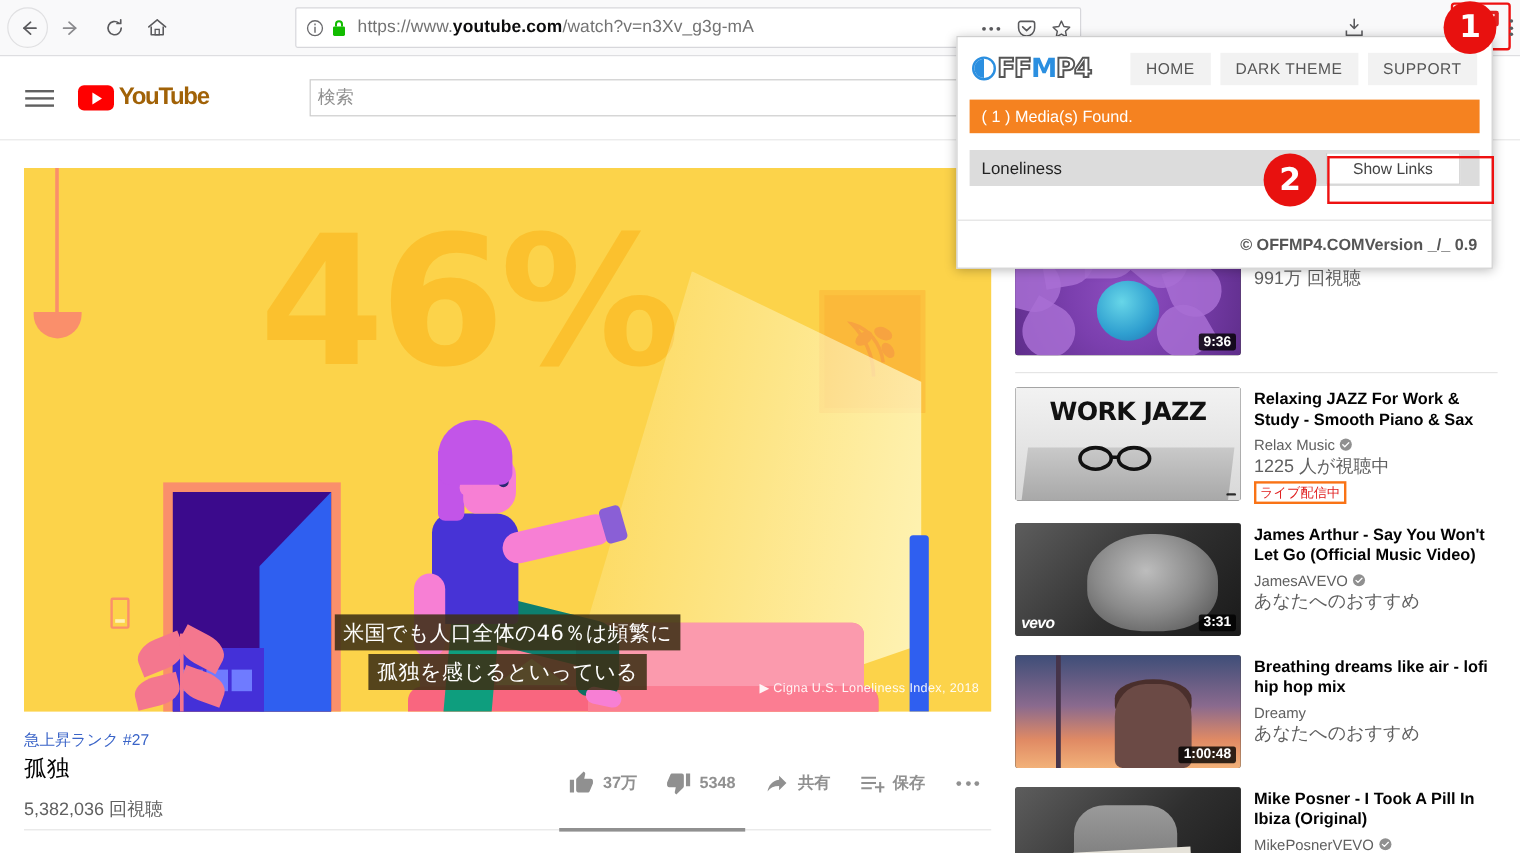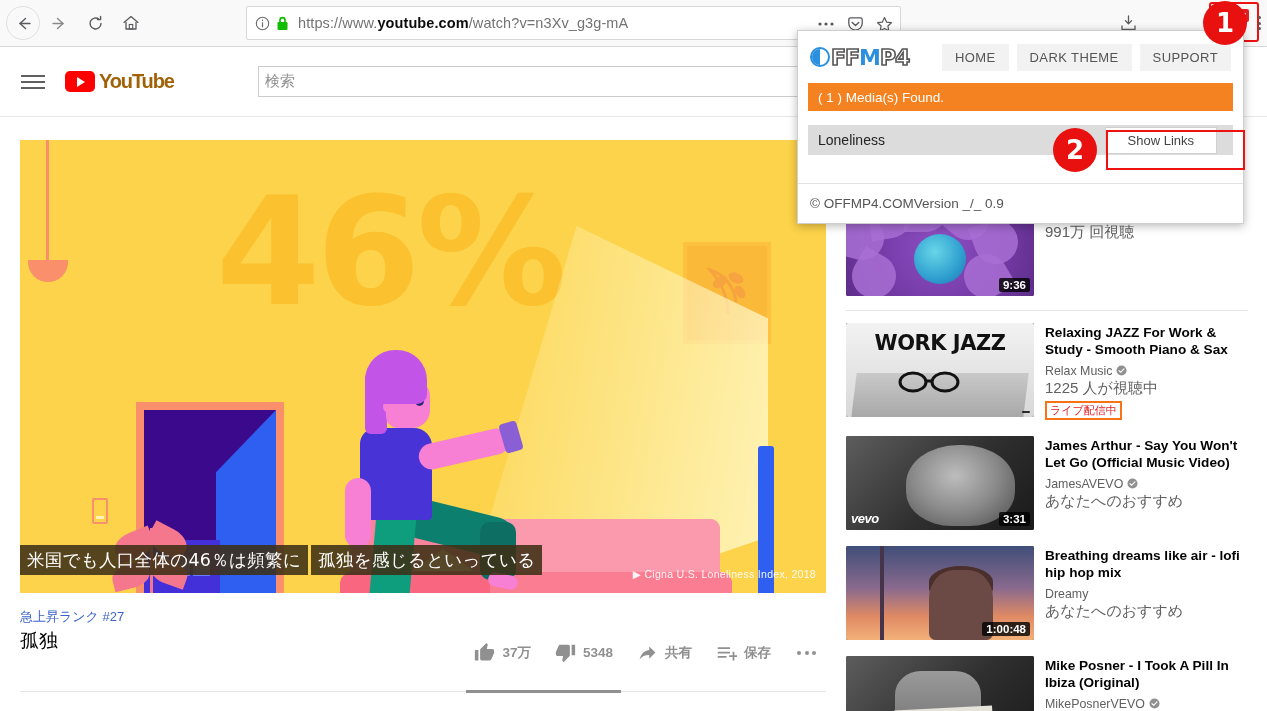--- a/index.html
+++ b/index.html
@@ -151,21 +151,21 @@
 
   
   .tv { position:absolute; left:738px; top:306px; width:16px; height:200px; background:#2f5ff0; border-radius:3px; }
   .tv-glow {
     position:absolute; left:418px; top:86px; width:330px; height:420px;
     background:linear-gradient(100deg, rgba(255,255,255,0) 0%, rgba(255,250,205,.85) 100%);
     clip-path:polygon(100% 22%, 100% 74%, 4% 100%, 42% 0%);
   }
 
   
-  .caps { position:absolute; left:0; right:0; bottom:18px; display:flex; flex-direction:row; align-items:center; gap:3px; }
+  .caps { position:absolute; left:0; right:0; bottom:18px; display:flex; flex-direction:column; align-items:center; gap:3px; }
   .cap {
     background:#3d3016e0; color:#fff; font-size:17.5px;
     padding:3px 7px; font-family:"DejaVu Sans",sans-serif; letter-spacing:.3px;
   }
   .src {
     position:absolute; right:10px; bottom:13px; color:#fff; font-size:10.5px;
     opacity:.92; letter-spacing:.3px;
   }
 
   
@@ -248,21 +248,21 @@
     display:flex; align-items:center; justify-content:space-between; padding:0 10px;
   }
   .pop-item .nm { font-size:14px; color:#222; }
   .show-links {
     background:#fff; border:1px solid #d0d0d0; font-size:13px; color:#444;
     padding:5px 22px; margin-right:6px;
   }
   .pop-foot {
     position:absolute; left:0; right:0; bottom:0; height:40px;
     border-top:1px solid #e2e2e2; display:flex; align-items:center;
-    justify-content:flex-start; padding:0 12px; font-size:13.5px; color:#555;
+    justify-content:flex-end; padding:0 12px; font-size:13.5px; color:#555;font-weight:bold;
   }
 
   
   .badge-num {
     position:absolute; width:44px; height:44px; border-radius:50%;
     background:#e8110f; color:#fff; font-size:26px; font-weight:700;
     display:flex; align-items:center; justify-content:center; z-index:60;
     font-family:"DejaVu Sans",sans-serif;
   }
   .hl-box { position:absolute; border:2.5px solid #ee1111; z-index:55; pointer-events:none; }
@@ -444,20 +444,23 @@
         <div class="caps">
           <div class="cap">米国でも人口全体の46％は頻繁に</div>
           <div class="cap">孤独を感じるといっている</div>
         </div>
       </div>
     </div>
 
     <div class="vinfo">
       <div class="trend">急上昇ランク #27</div>
       <div class="vtitle">孤独</div>
+      <div class="vmeta-row">
+        <div class="views">5,382,036 回視聴</div>
+      </div>
 
       <div class="actions">
         <div class="act">
           <svg width="21" height="21" viewBox="0 0 24 24">
               <path d="M1 21h4V9H1v12zM23 10c0-1.1-.9-2-2-2h-6.31l.95-4.57.03-.32c0-.41-.17-.79-.44-1.06L14.17 1 7.59 7.59C7.22 7.95 7 8.45 7 9v10c0 1.1.9 2 2 2h9c.83 0 1.54-.5 1.84-1.22l3.02-7.05c.09-.23.14-.47.14-.73v-2z" fill="#909090"></path>
             </svg>
           <span class="lbl">37万</span>
         </div>
         <div class="act">
           <svg width="21" height="21" viewBox="0 0 24 24">

